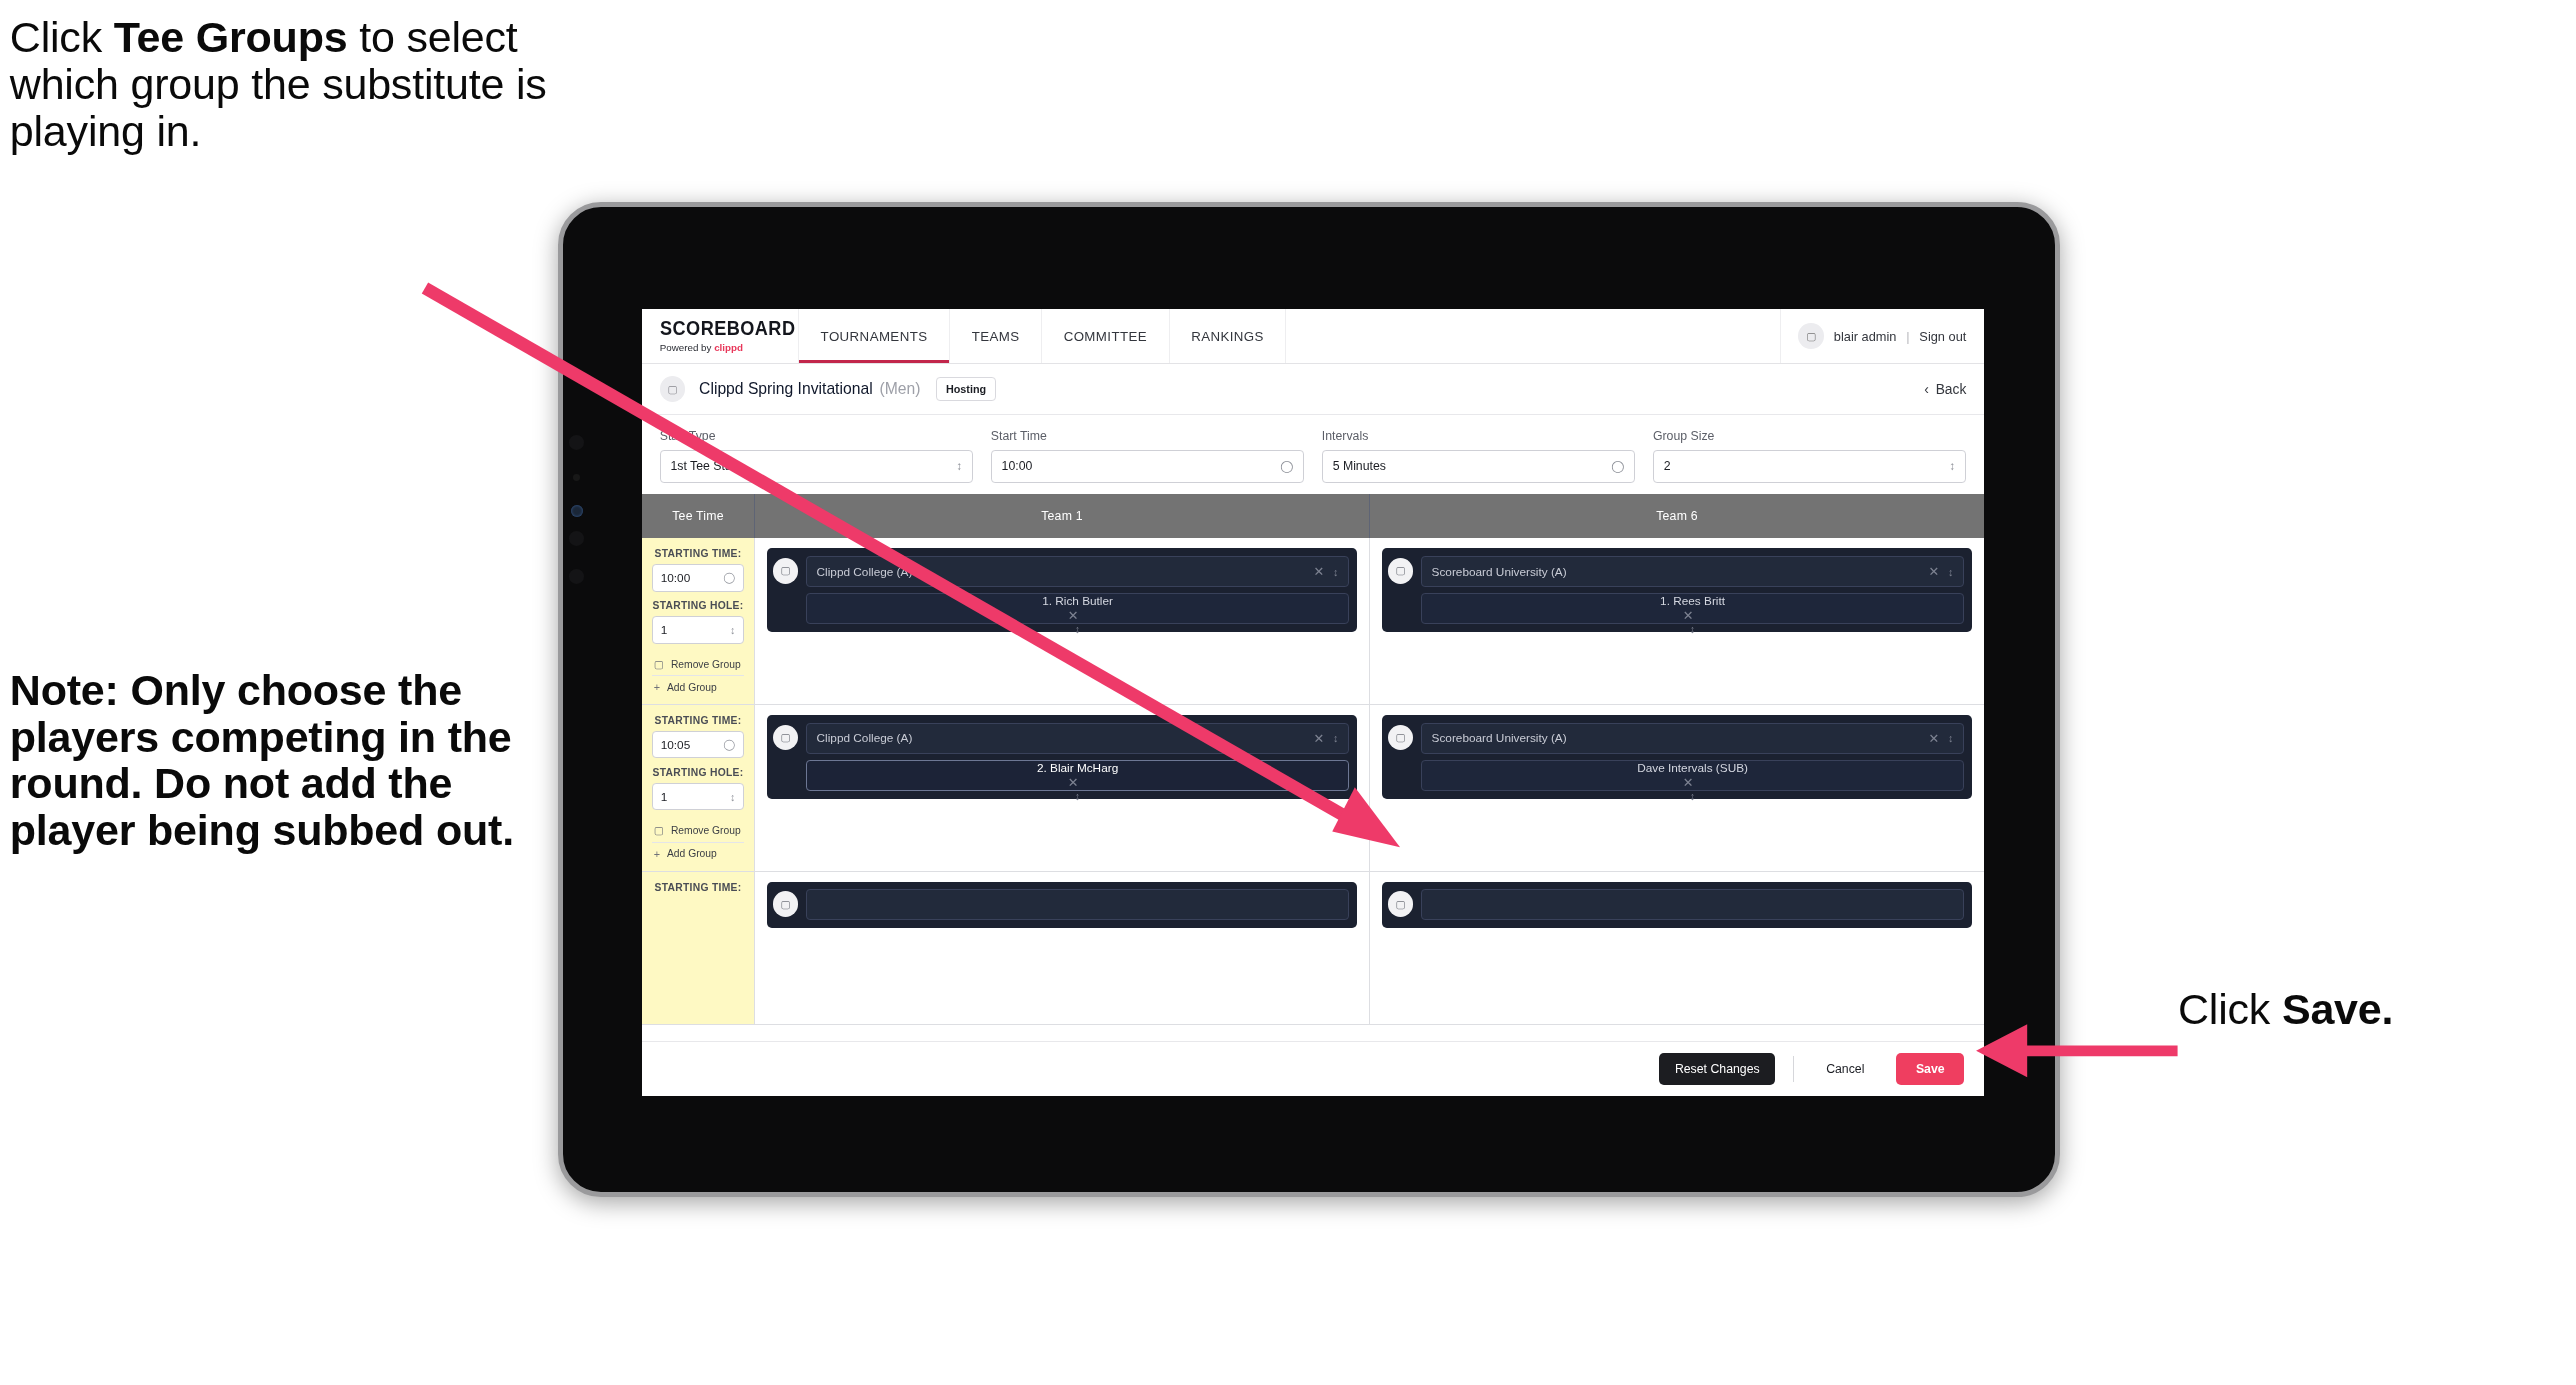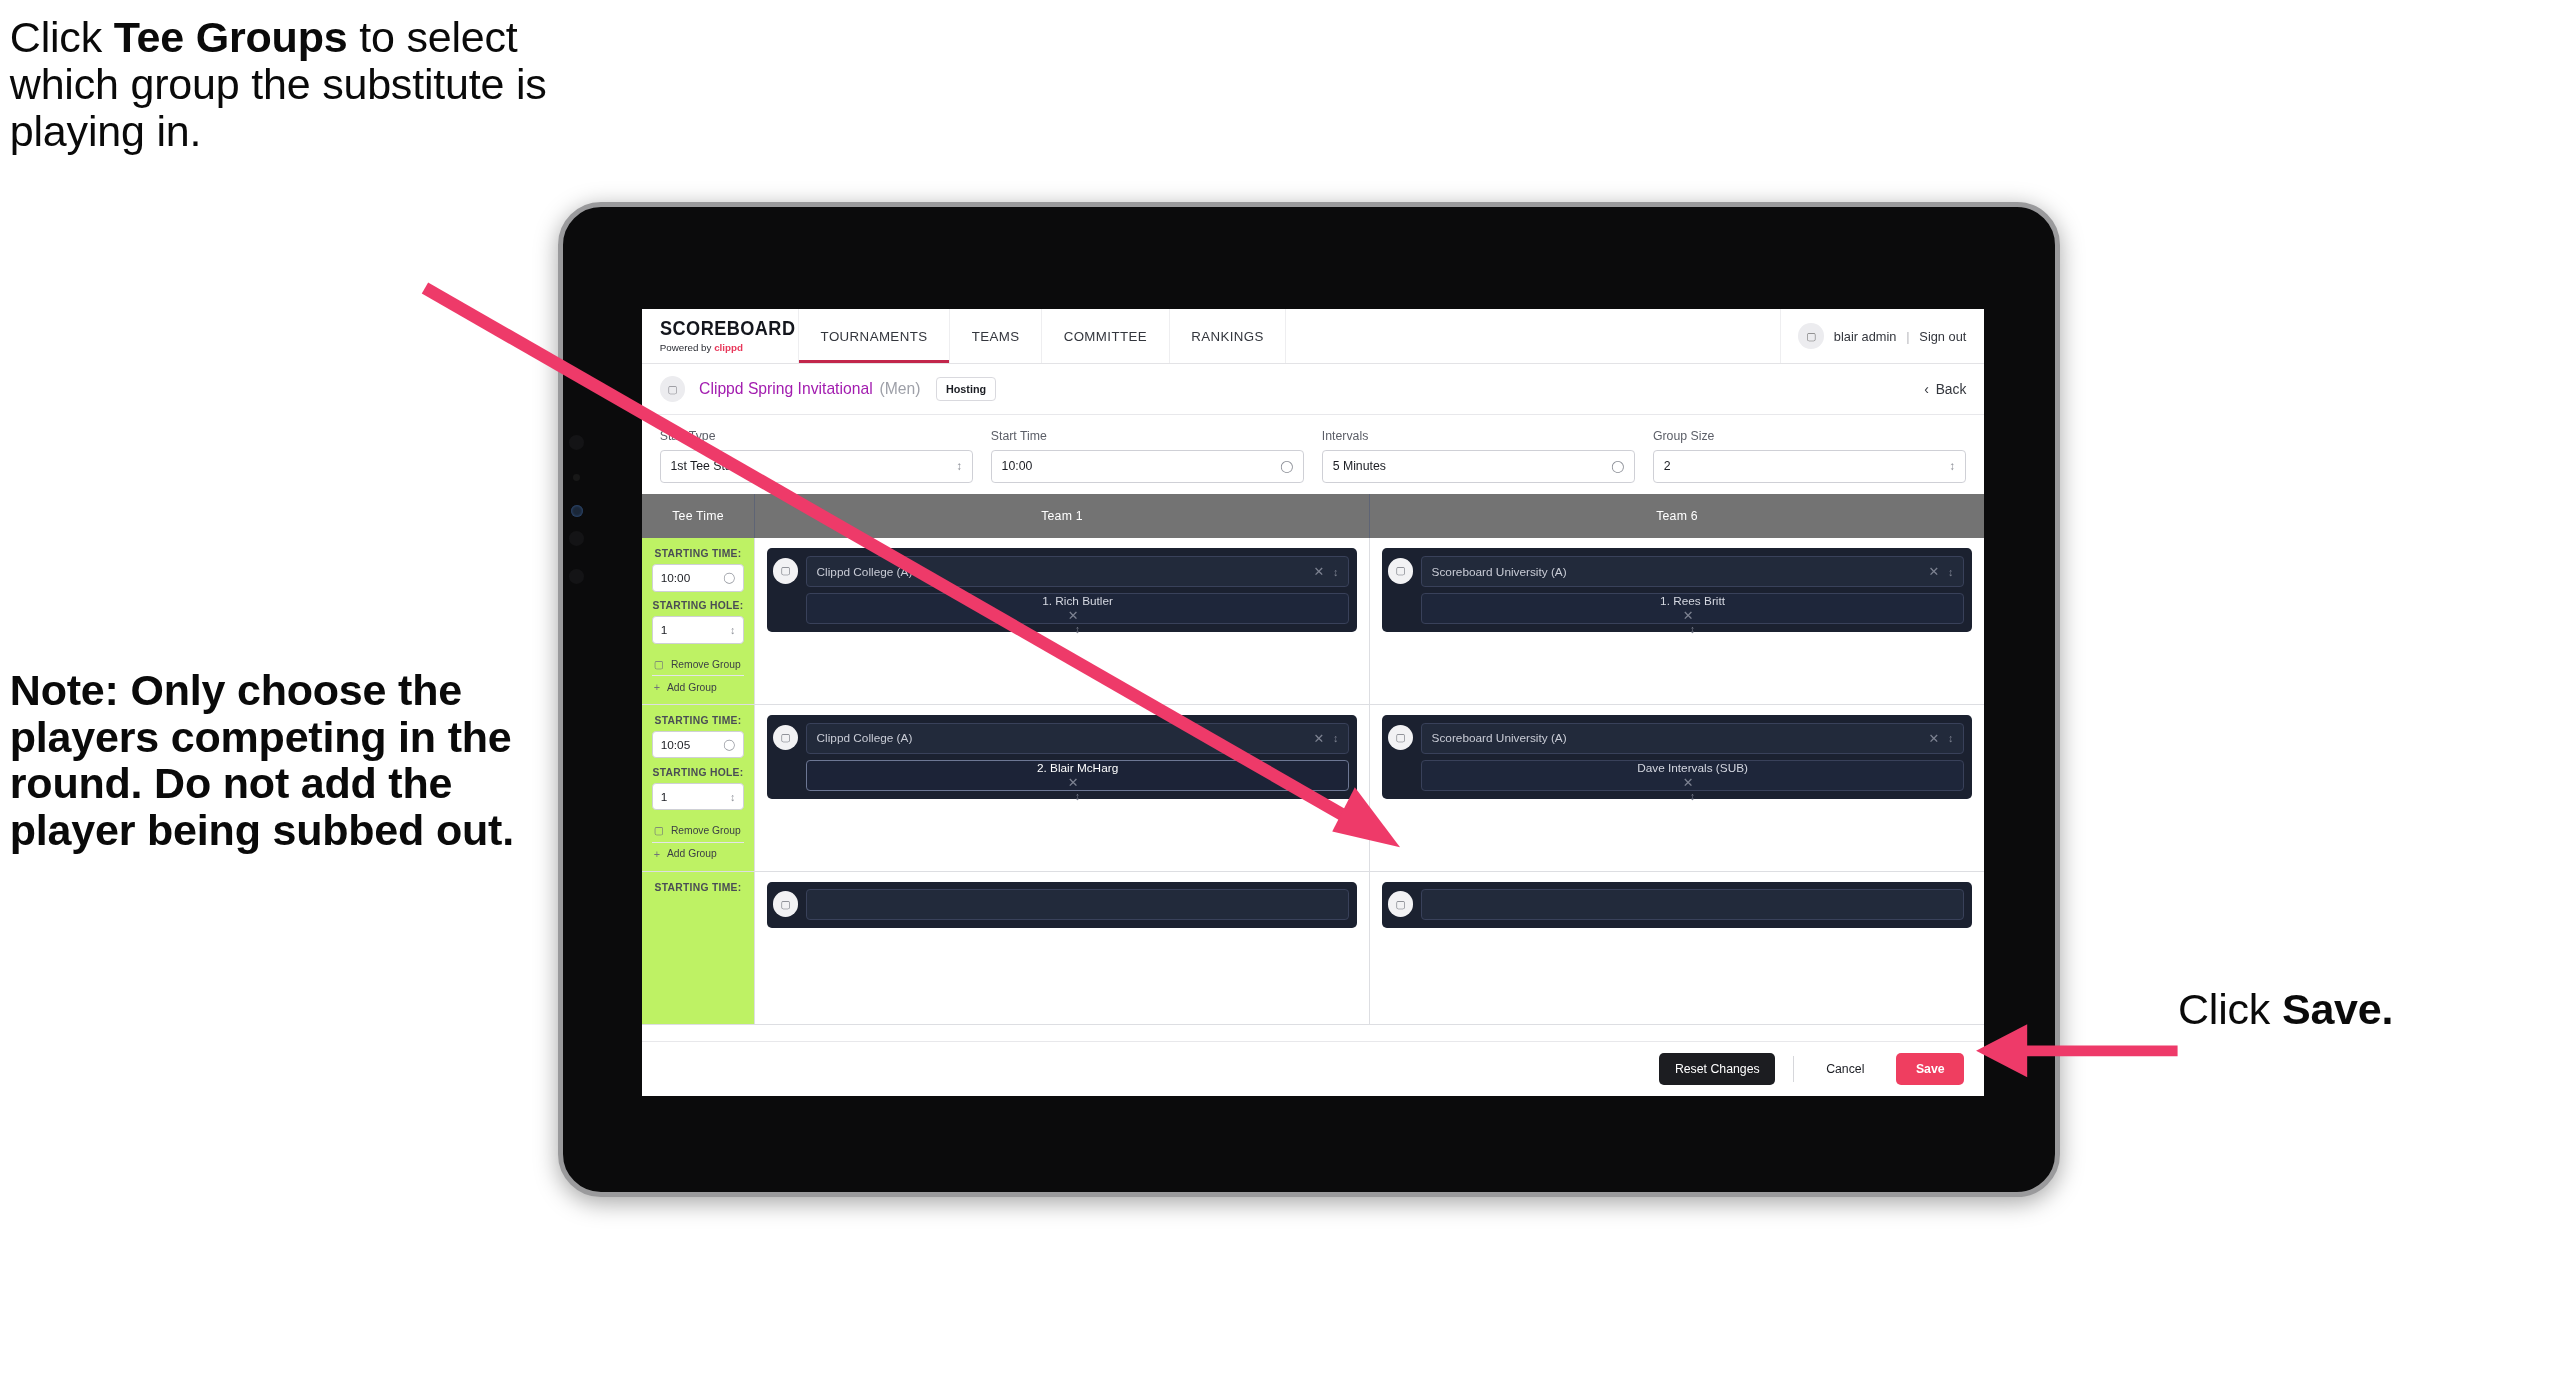--- a/index.html
+++ b/index.html
@@ -108,21 +108,21 @@
     height: 51px; min-height: 51px;
     display: flex; align-items: center; padding: 0 17.7px;
     border-bottom: 1px solid #e8e8eb; background: #fff;
   }
   .t-avatar {
     width: 25.6px; height: 25.6px; border-radius: 50%;
     background: #ececef; color: #8a8a90;
     display: flex; align-items: center; justify-content: center; font-size: 10.8px;
     margin-right: 13.8px;
   }
-  .t-name { font-size: 15.7px; color: #a21caf; }
+  .t-name { font-size: 15.7px; color: #0f172a; }
   .t-gender { font-size: 15.7px; color: #9ea0a8; margin-left: 6.9px; }
   .t-badge {
     margin-left: 15.7px; font-size: 10.8px; font-weight: 700; color: #1b1d23;
     border: 1px solid #d9d9de; border-radius: 3.9px; padding: 4.9px 8.8px; background: #fff;
     cursor: pointer;
   }
   .t-back {
     margin-left: auto; font-size: 13.8px; color: #33363d; cursor: pointer;
     display: flex; align-items: center; gap: 6.9px;
   }
@@ -151,21 +151,21 @@
   }
   .th.c1 { width: 113px; }
   .th.c2 { flex: 1; }
   .th.c3 { flex: 1; border-right: none; }
 
   .tbody { flex: 1; overflow: hidden; }
   .grouprow { display: flex; border-bottom: 1px solid #dddee2; min-height: 153px; }
 
   .teecell {
     width: 113px; min-width: 113px; padding: 9.8px 9.8px 5.9px 9.8px;
-    border-right: 1px solid #dddee2; background: #bef264;
+    border-right: 1px solid #dddee2; background: #fef9c3;
   }
   .tee-lab {
     font-size: 10.3px; font-weight: 700; color: #4a4d55;
     text-align: center; letter-spacing: 0.3px; margin-bottom: 4.9px;
   }
   .tee-input {
     height: 27.5px; border: 1px solid #cfd0d6; border-radius: 3.9px;
     display: flex; align-items: center; padding: 0 7.9px;
     font-size: 11.8px; color: #1b1d23; margin-bottom: 8.8px; cursor: pointer; background: #fff;
   }

